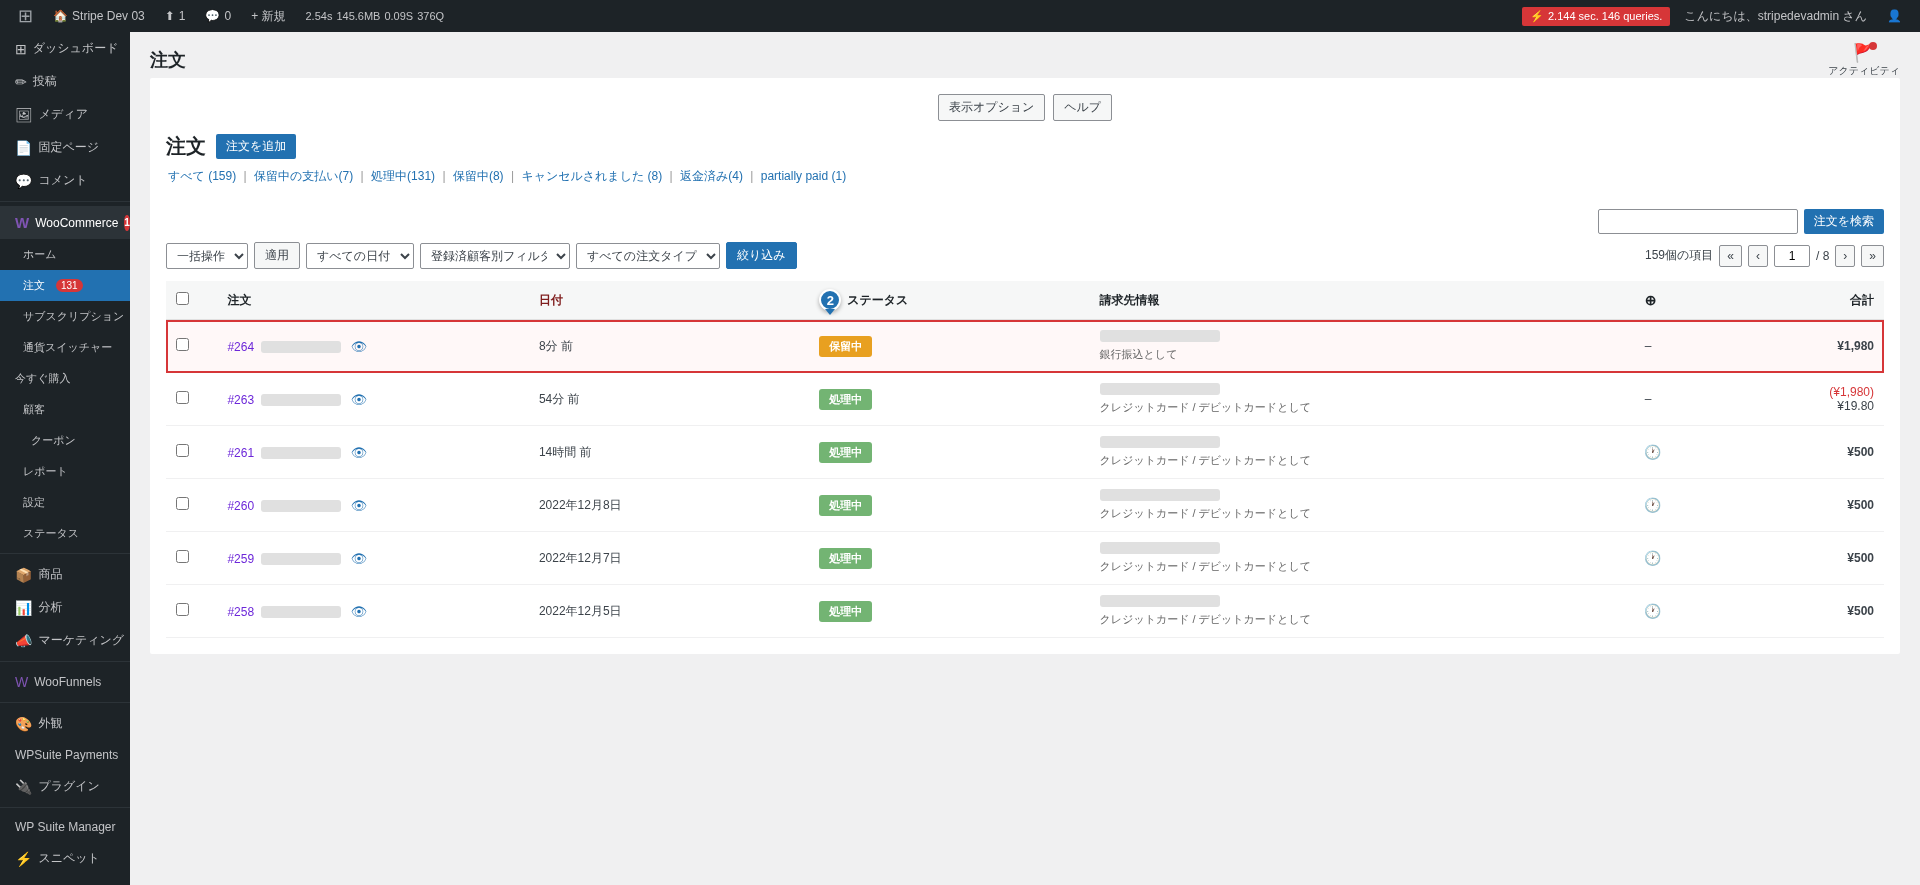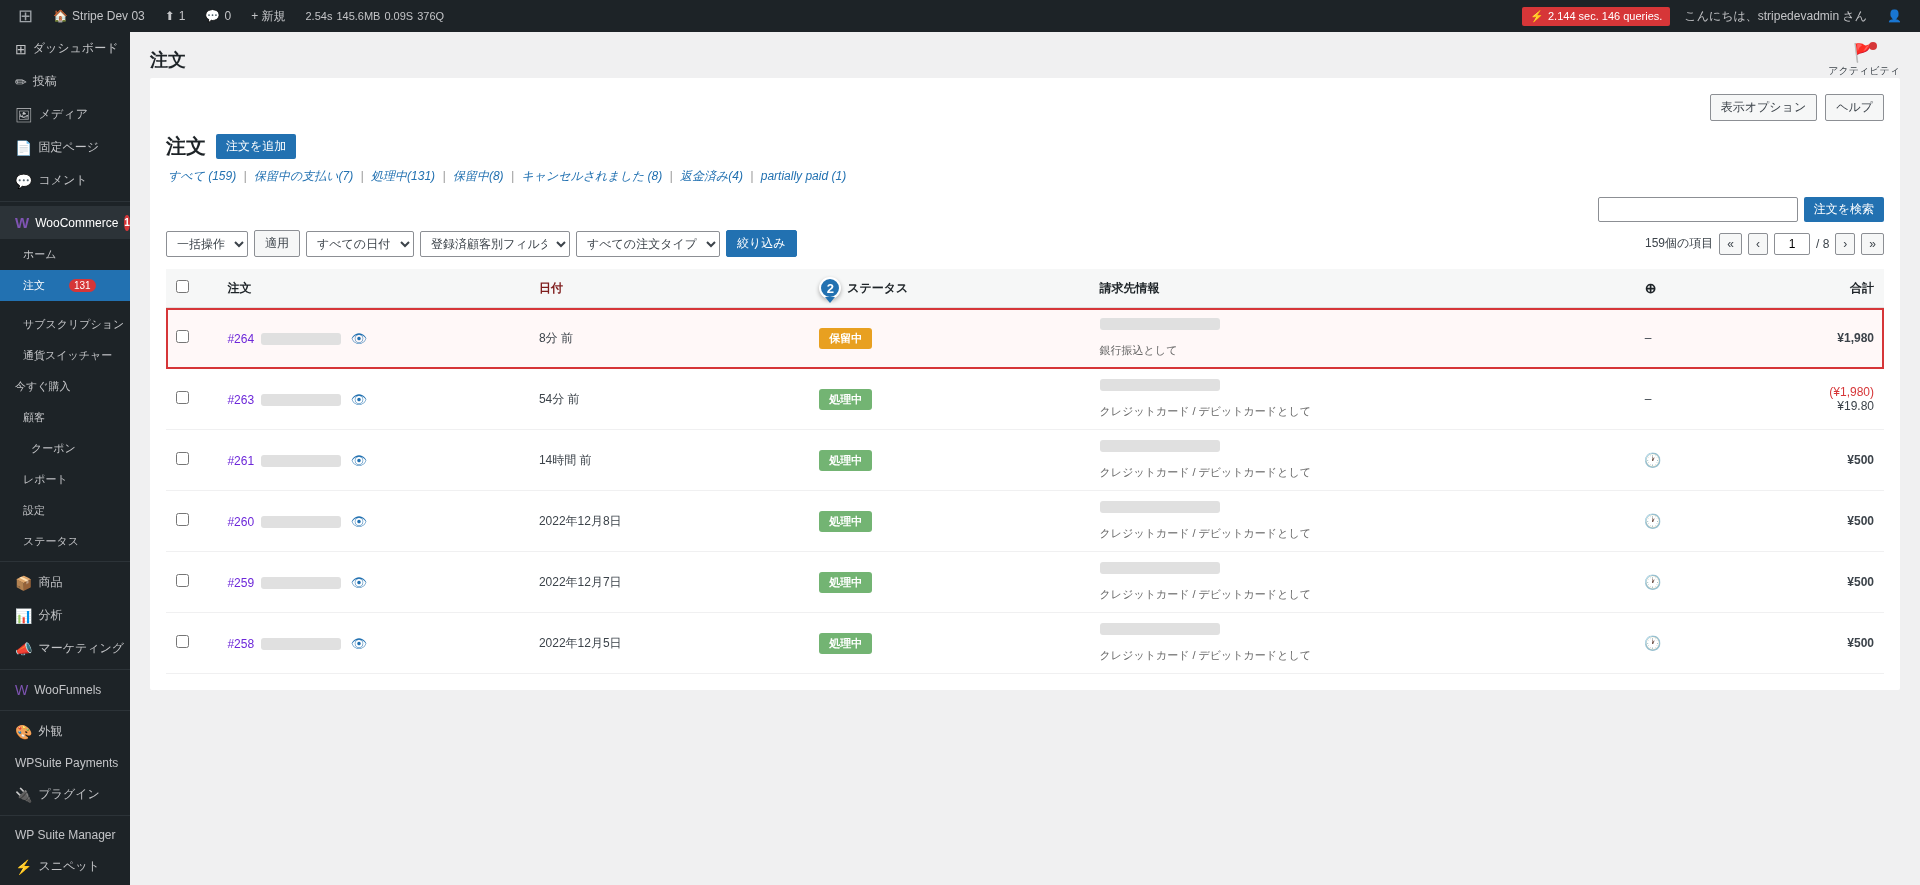--- a/index.html
+++ b/index.html
@@ -68,21 +68,21 @@
       white-space: nowrap;
       border-left: 3px solid transparent;
     }
     .sidebar-icon { font-size: 14px; flex-shrink: 0; }
     .sidebar-badge {
       background: #d63638;
       color: #fff;
       font-size: 10px;
       border-radius: 8px;
       padding: 1px 5px;
-      margin-left: 18px;
+      margin-left: 5px;
     }
     .sidebar-item-orders { background: #2c3338; color: #fff; }
     .sidebar-item-orders .sidebar-badge { background: #d63638; }
     .sidebar-section-divider { border-top: 1px solid #2c3338; margin: 4px 0; }
 
     
     #content {
       flex: 1;
       overflow-y: auto;
       background: #f0f0f1;
@@ -108,23 +108,22 @@
       padding: 4px 10px;
       font-size: 12px;
       border-radius: 2px;
       cursor: pointer;
       font-weight: 500;
     }
 
     
     .filter-links {
       font-size: 12px;
-      margin-bottom: 12px;
+      margin-bottom: 24px;
       color: #3c434a;
-      font-style: italic;
     }
     .filter-links a {
       color: #2271b1;
       text-decoration: none;
       margin: 0 2px;
     }
     .filter-links .sep { color: #999; margin: 0 2px; }
 
     
     .toolbar-row {
@@ -241,21 +240,21 @@
     }
     .col-checkbox { width: 30px; }
     .col-order { width: 200px; }
     .col-date { width: 180px; }
     .col-status { width: 180px; }
     .col-billing { width: 350px; }
     .col-total { width: 100px; text-align: right; }
     .total-amount { font-weight: 600; text-align: right; }
     .negative-amount { color: #d63638; }
     .clock-icon { color: #999; font-size: 14px; }
-    .payment-method { color: #666; font-size: 11px; margin-top: 13px; }
+    .payment-method { color: #666; font-size: 11px; margin-top: 5px; }
 
     
     .woo-menu-item {
       background: #2271b1;
       color: #fff !important;
     }
 
     
     .step-badge {
       background: #2271b1;
@@ -384,21 +383,21 @@
         <span>WooCommerce</span>
         <span class="num-badge">1</span>
       </li>
       <li class="sidebar-item" style="padding-left:20px; font-size:11px;">
         <span>ホーム</span>
       </li>
       <li class="sidebar-item sidebar-item-orders" style="padding-left:20px; font-size:11px; background:#2271b1; color:#fff;">
         <span>注文</span>
         <span class="sidebar-badge">131</span>
       </li>
-      <li class="sidebar-item" style="padding-left:20px; font-size:11px;margin-top:8px;">
+      <li class="sidebar-item" style="padding-left:20px; font-size:11px;">
         <span>サブスクリプション</span>
       </li>
       <li class="sidebar-item" style="padding-left:20px; font-size:11px;">
         <span>通貨スイッチャー</span>
       </li>
       <li class="sidebar-item" style="font-size:11px;">
         <span>今すぐ購入</span>
       </li>
       <li class="sidebar-item" style="padding-left:20px; font-size:11px;">
         <span>顧客</span>
@@ -466,21 +465,21 @@
           <div style="position:relative; font-size:18px;">
             🚩
             <div style="width:8px; height:8px; background:#d63638; border-radius:50%; position:absolute; top:0; right:-2px;"></div>
           </div>
           <span style="font-size:10px; color:#3c434a;">アクティビティ</span>
         </div>
       </div>
 
       <div style="background:#fff; padding:16px; border-radius:2px; position:relative;">
 
-        <div style="display:flex; justify-content:flex-end; gap:8px; margin-bottom:12px;">
+        <div style="display:flex; justify-content:center; gap:8px; margin-bottom:12px;">
           <button class="top-right-btn">表示オプション</button>
           <button class="top-right-btn">ヘルプ</button>
         </div>
 
         <div class="page-title-row">
           <h2 class="page-title">注文</h2>
           <button class="add-order-btn">注文を追加</button>
         </div>
 
         <div class="filter-links">

